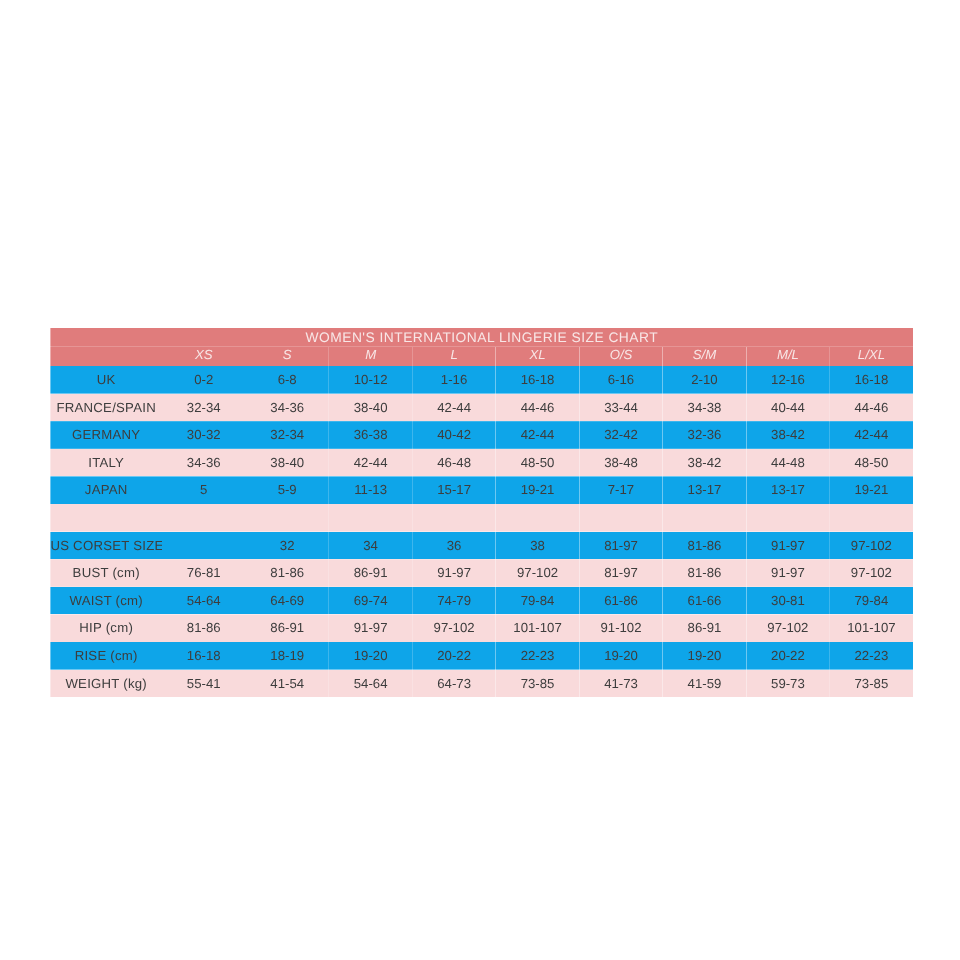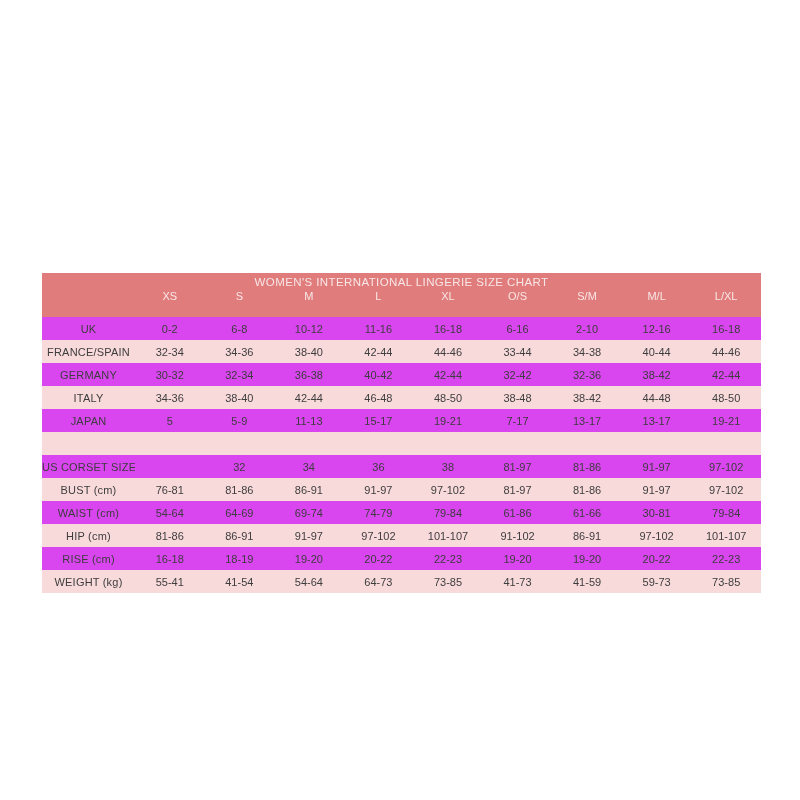--- a/index.html
+++ b/index.html
@@ -43,33 +43,34 @@
     height: 15px;
     font-size: 11.5px;
     letter-spacing: 0.4px;
     vertical-align: bottom;
     padding-bottom: 1px;
   }
   tr.colhead-row th {
     height: 14px;
     font-size: 11px;
     vertical-align: middle;
-    padding-bottom: 14px;
+    padding-bottom: 2px;
+    font-style: italic;
   }
   tbody td {
     height: 23px;
     text-align: center;
     vertical-align: middle;
     font-size: 11px;
     color: #3d3d3d;
     padding: 0;
     overflow: hidden;
     white-space: nowrap;
   }
-  tbody tr { background: #d946ef; }
+  tbody tr { background: #0ea5e9; }
   tbody tr:nth-child(even) { background: #f9dadb; }
   td.row-label { letter-spacing: 0.2px; }
 </style>
 </head>
 <body>
 
 <div class="canvas">
   <div class="chart-wrap">
     <table class="size-chart">
       <colgroup>
@@ -100,21 +101,21 @@
           <th>M/L</th>
           <th>L/XL</th>
         </tr>
       </thead>
       <tbody>
           <tr>
             <td class="row-label">UK</td>
             <td>0-2</td>
             <td>6-8</td>
             <td>10-12</td>
-            <td>11-16</td>
+            <td>1-16</td>
             <td>16-18</td>
             <td>6-16</td>
             <td>2-10</td>
             <td>12-16</td>
             <td>16-18</td>
           </tr>
           <tr>
             <td class="row-label">FRANCE/SPAIN</td>
             <td>32-34</td>
             <td>34-36</td>

